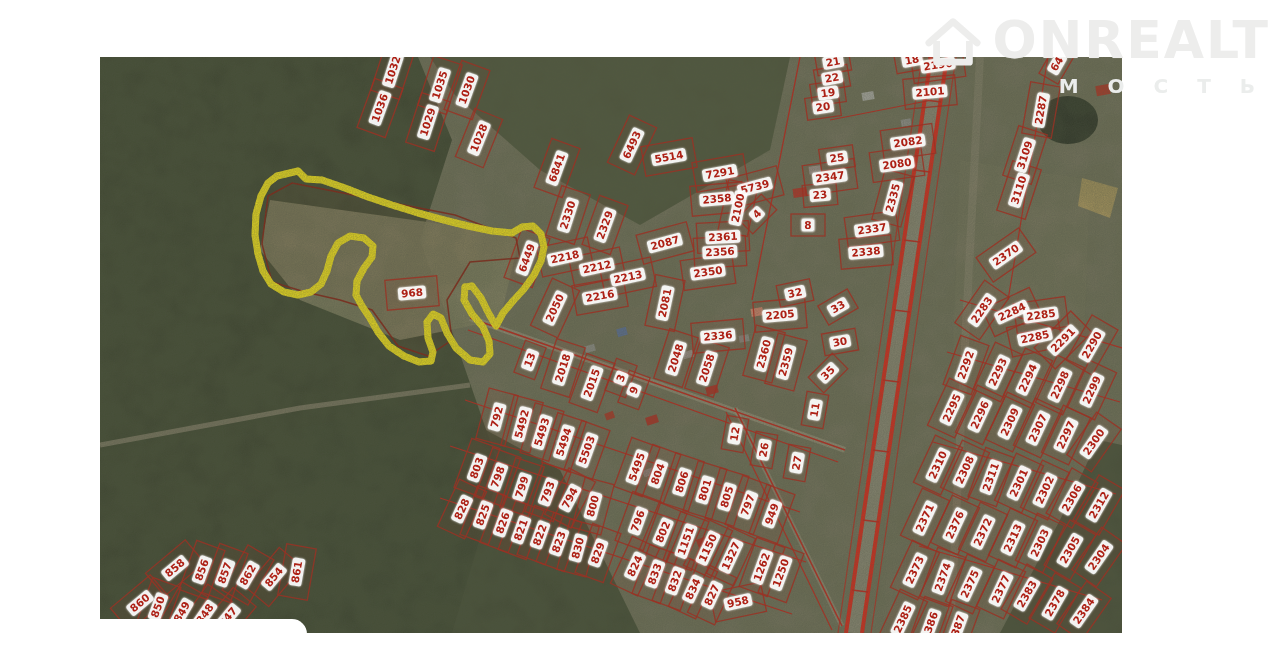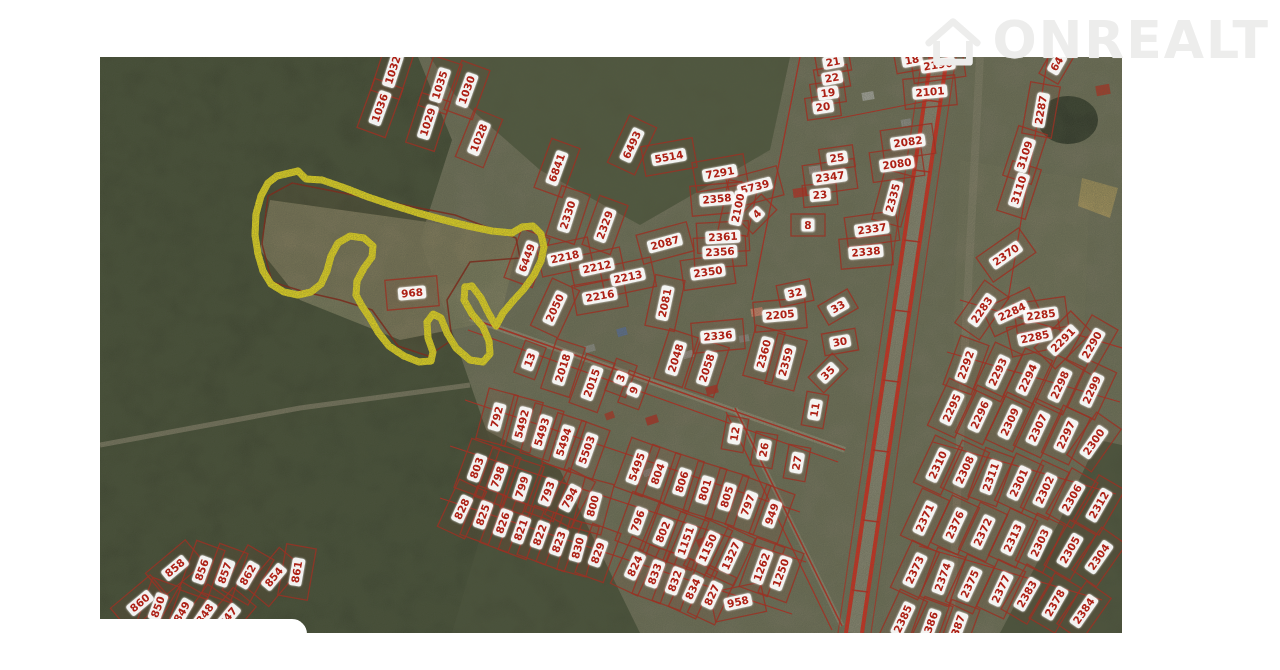--- a/index.html
+++ b/index.html
@@ -444,15 +444,16 @@
   <div class="bottom-card"></div>
 
   <div class="watermark">
     <div class="wm-row">
       <svg width="58" height="56" viewBox="0 0 60 58">
         <path d="M5,32 L30,10 L55,32" fill="none" stroke="#ededec" stroke-width="7" stroke-linecap="round" stroke-linejoin="round"></path>
         <path d="M13,30 L13,52 L47,52 L47,30" fill="none" stroke="#ededec" stroke-width="7" stroke-linejoin="round"></path>
       </svg>
       <span class="wm-brand">ONREALT</span>
     </div>
+    <span class="wm-sub">М О С Т Ь</span>
   </div>
 
 </div>
 
 </body></html>

